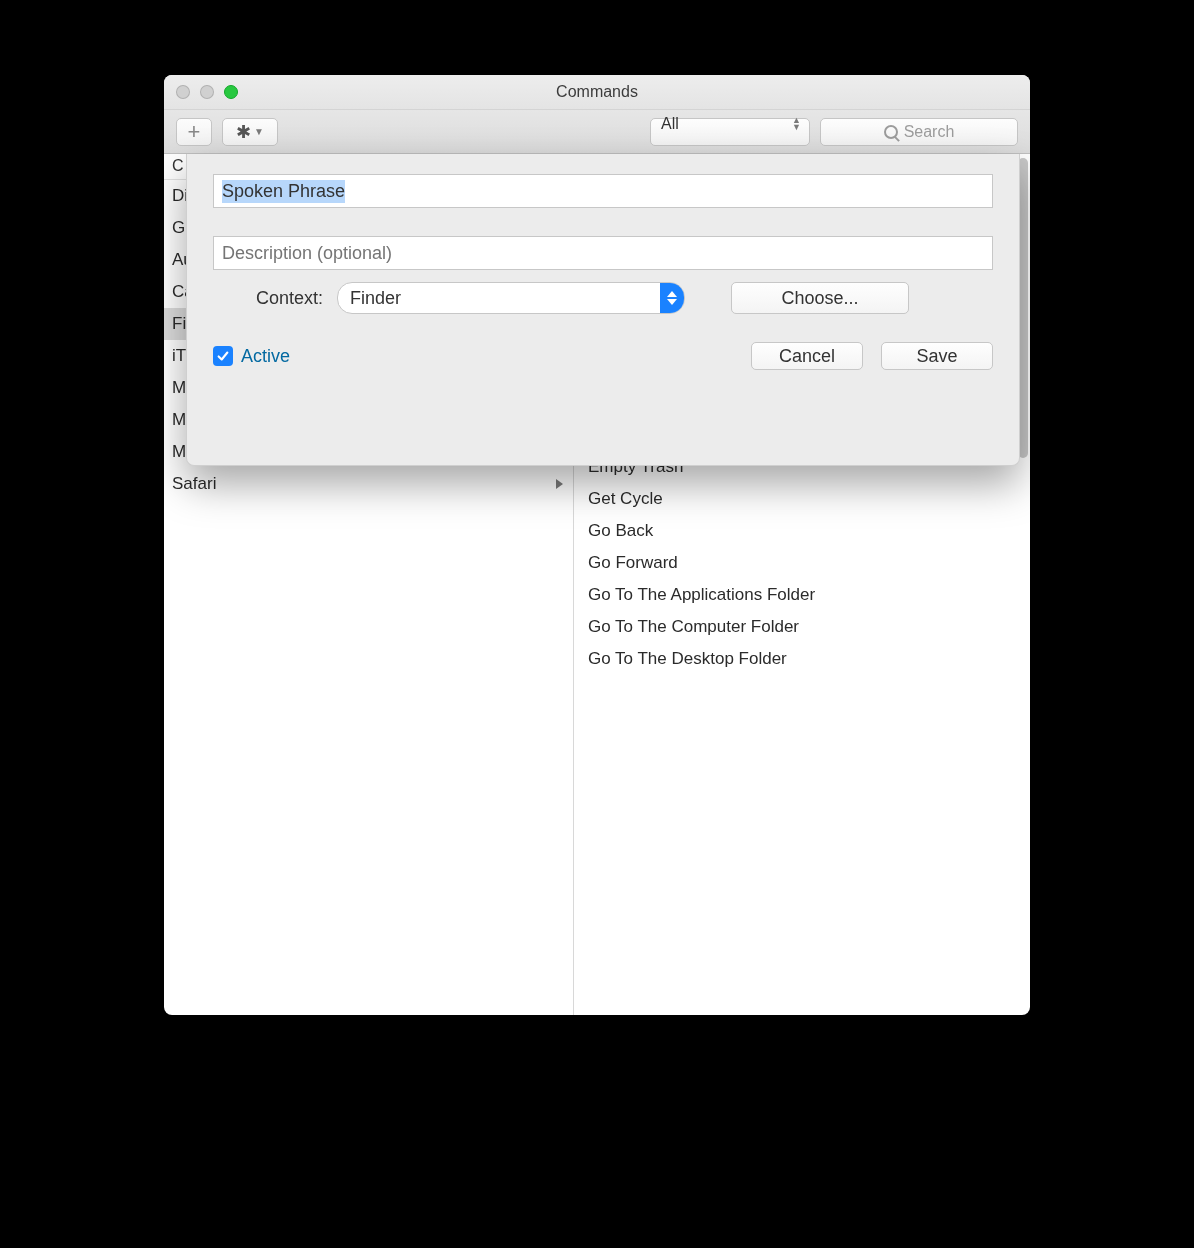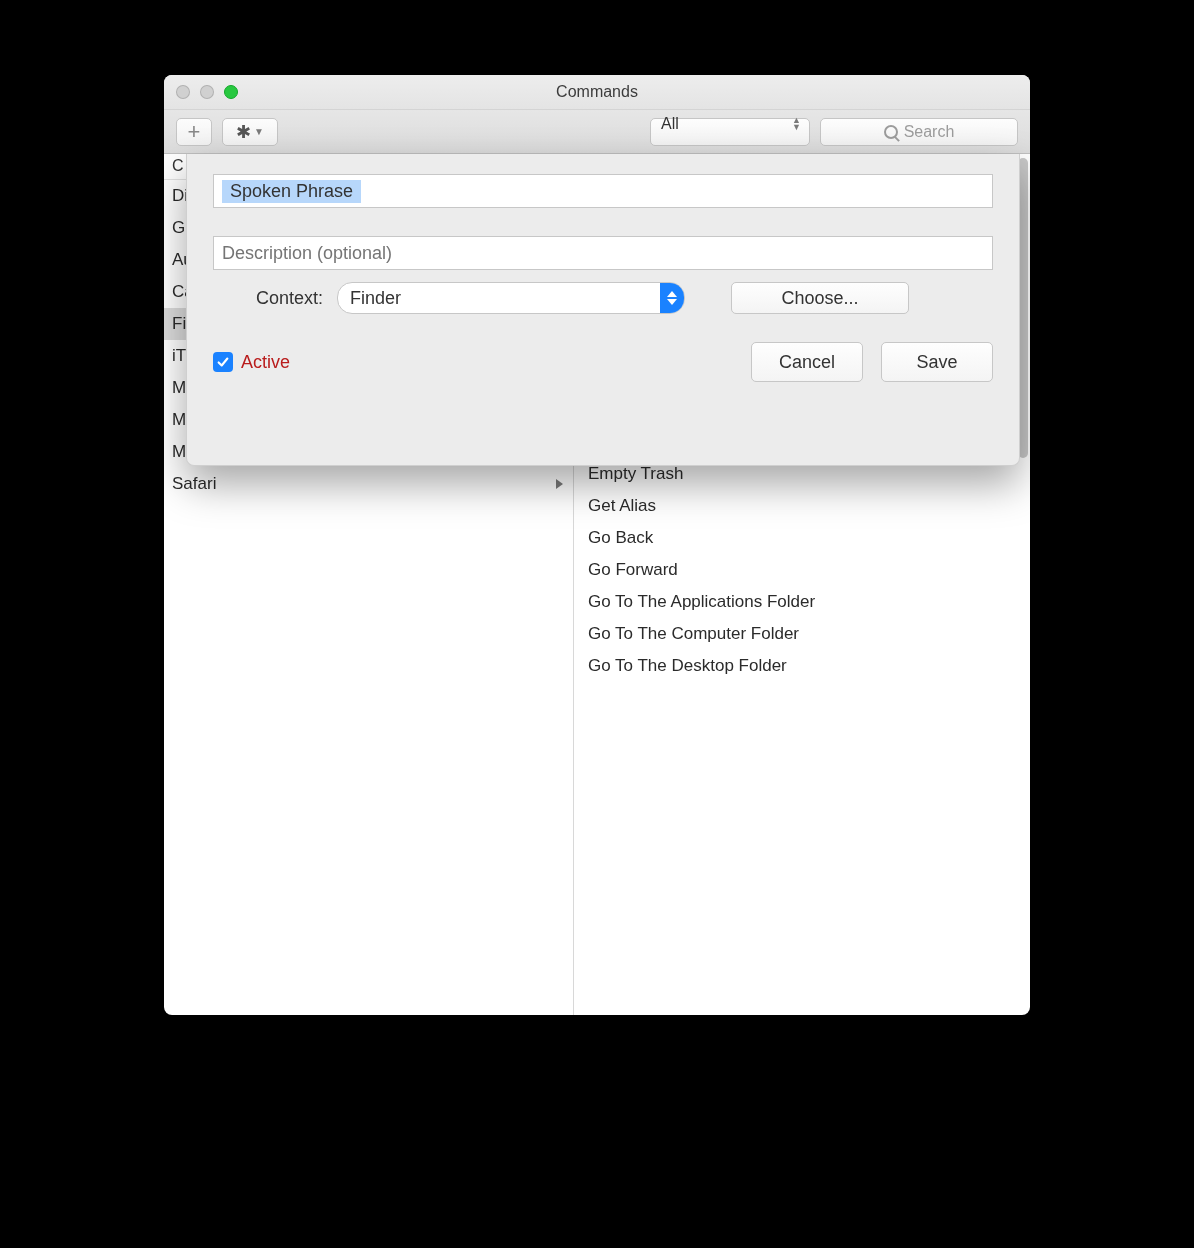--- a/index.html
+++ b/index.html
@@ -111,21 +111,21 @@
   }
   .left-list { font-size:17px; color:#2b2b2b; }
   .lrow {
     height:32px; display:flex; align-items:center; justify-content:space-between;
     padding: 0 10px 0 8px;
   }
   .lrow.sel { background:#dcdcdc; }
   .chev-r { width:0;height:0;border-top:5px solid transparent;border-bottom:5px solid transparent;border-left:7px solid #7a7a7a;}
   .right-pane {
     flex:1; overflow:hidden; position:relative;
-    padding-top: 26px;
+    padding-top: 19px;
   }
   .rlist { font-size:17px; color:#2b2b2b; padding-top:6px;}
   .rrow { height:32px; display:flex; align-items:center; padding:0 14px; }
   .scrollbar {
     position:absolute; right:2px; top:4px; width:10px; height:300px;
     background:#c8c8c8; border-radius:5px;
   }
   
   .sheet {
     position:absolute;
@@ -140,21 +140,21 @@
     box-shadow: 0 18px 40px rgba(0,0,0,0.35);
     padding: 20px 26px 16px 26px;
   }
   .field-input {
     width:100%; height:34px;
     background:#fff; border:1px solid #c7c7c7;
     font-size:18px; color:#333; padding:0 8px;
     outline:none;
   }
   .sel-text {
-    background:#b7d7fb; padding:1px 8px;
+    background:#b7d7fb; padding:1px 0;
   }
   .form-row {
     display:flex; align-items:center; gap:14px; margin-top:12px;
   }
   .form-label {
     width:110px; text-align:right; font-size:18px; color:#333;
   }
   .popup {
     display:flex; align-items:center; justify-content:space-between;
     width:348px; height:32px;
@@ -172,29 +172,29 @@
   .choose-btn {
     width:178px; height:32px;
     background:linear-gradient(#fefefe,#f4f4f4);
     border:1px solid #c7c7c7; border-radius:5px;
     font-size:18px; color:#333;
   }
   .bottom-row {
     display:flex; align-items:center; justify-content:space-between;
     margin-top:28px;
   }
-  .chk-wrap { display:flex; align-items:center; gap:8px; font-size:18px; color:#b91c1c;}
+  .chk-wrap { display:flex; align-items:center; gap:8px; font-size:18px; color:#0369a1;}
   .chk {
     width:20px;height:20px;border-radius:4px;background:#1a82ff;
     display:flex;align-items:center;justify-content:center;
   }
   .chk svg{width:14px;height:14px;}
   .btnrow { display:flex; gap:18px;}
   .btn {
-    width:112px; height:40px;
+    width:112px; height:28px;
     background:linear-gradient(#fefefe,#f4f4f4);
     border:1px solid #c7c7c7; border-radius:5px;
     font-size:18px; color:#333;
   }
   .desc-wrap{ margin-top:28px;}
 </style>
 </head>
 <body>
 
 <div class="window">
@@ -273,21 +273,21 @@
           <div class="rrow" style="color: rgb(136, 136, 136); text-decoration: line-through transparent; opacity: 0.25; height: 16px; overflow: hidden;">Clear Recent Folders Menu</div>
           <div class="rrow">Compress The Selection</div>
           <div class="rrow">Create Alias</div>
           <div class="rrow">Create New Folder</div>
           <div class="rrow">Create New Smart Folder</div>
           <div class="rrow">Cycle Through Windows</div>
           <div class="rrow">Deselect All</div>
           <div class="rrow">Duplicate The Selection</div>
           <div class="rrow">Eject Selection</div>
           <div class="rrow">Empty Trash</div>
-          <div class="rrow">Get Alias</div>
+          <div class="rrow">Get Cycle</div>
           <div class="rrow">Go Back</div>
           <div class="rrow">Go Forward</div>
           <div class="rrow">Go To The Applications Folder</div>
           <div class="rrow">Go To The Computer Folder</div>
           <div class="rrow">Go To The Desktop Folder</div>
         </div>
       <div class="scrollbar"></div>
     </div>
   </div>
 

